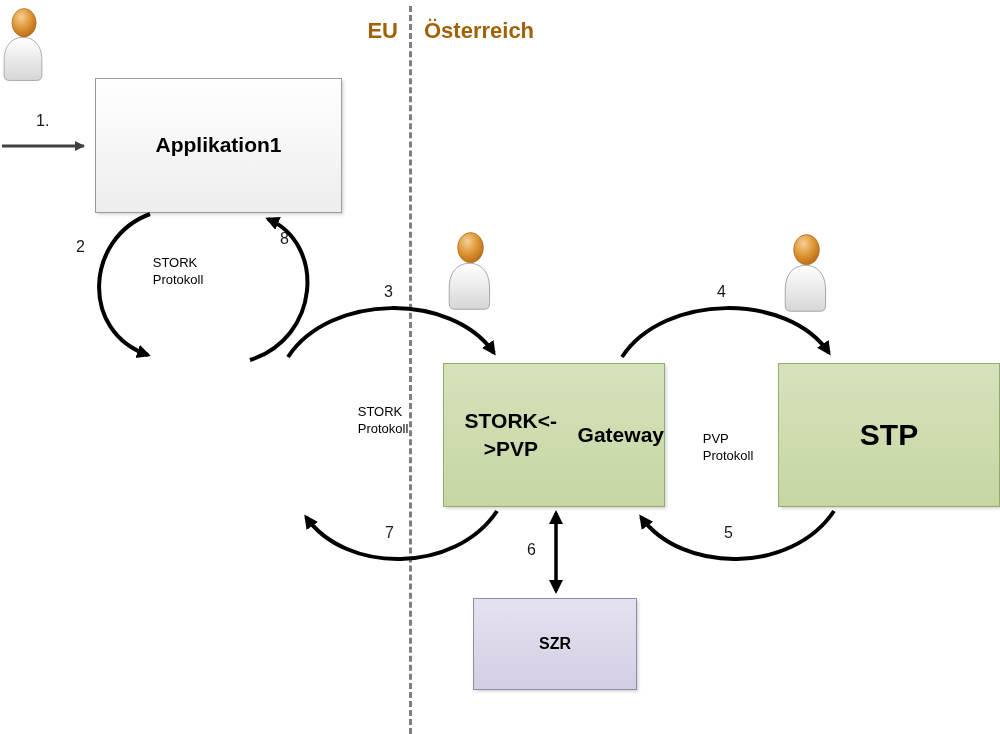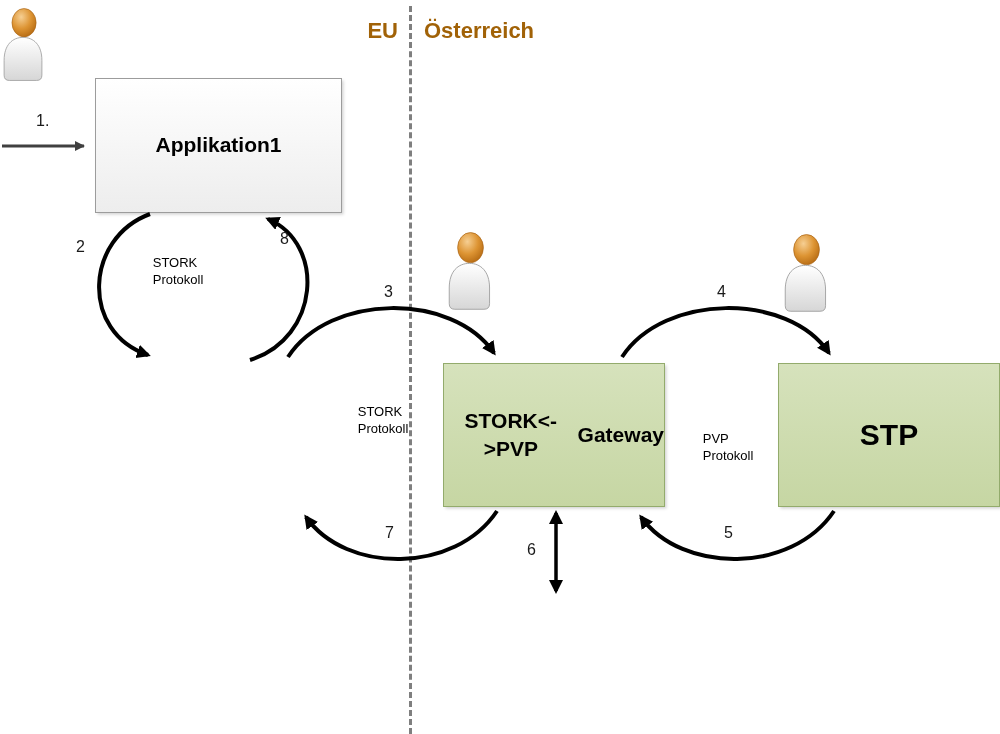--- a/index.html
+++ b/index.html
@@ -76,20 +76,23 @@
     <div>Applikation</div>
     <div>1</div>
   </div>
   <div class="box green" id="box-gateway">
     <div>STORK&lt;-&gt;PVP</div>
     <div>Gateway</div>
   </div>
   <div class="box green" id="box-stp">
     <div>STP</div>
   </div>
+  <div class="box purple" id="box-szr">
+    <div>SZR</div>
+  </div>
 
   <svg class="overlay" width="1000" height="734" viewBox="0 0 1000 734" aria-hidden="true">
     <defs>
       <marker id="arrowBig" markerUnits="userSpaceOnUse" markerWidth="16" markerHeight="15" refX="11" refY="7" orient="auto-start-reverse">
         <path d="M0,0 L14,7 L0,14 Z" fill="#000000"></path>
       </marker>
       <marker id="arrowSmall" markerUnits="userSpaceOnUse" markerWidth="12" markerHeight="11" refX="9" refY="5" orient="auto">
         <path d="M0,0 L10,5 L0,10 Z" fill="#404040"></path>
       </marker>
       <radialGradient id="headGrad" cx="38%" cy="30%" r="75%">

